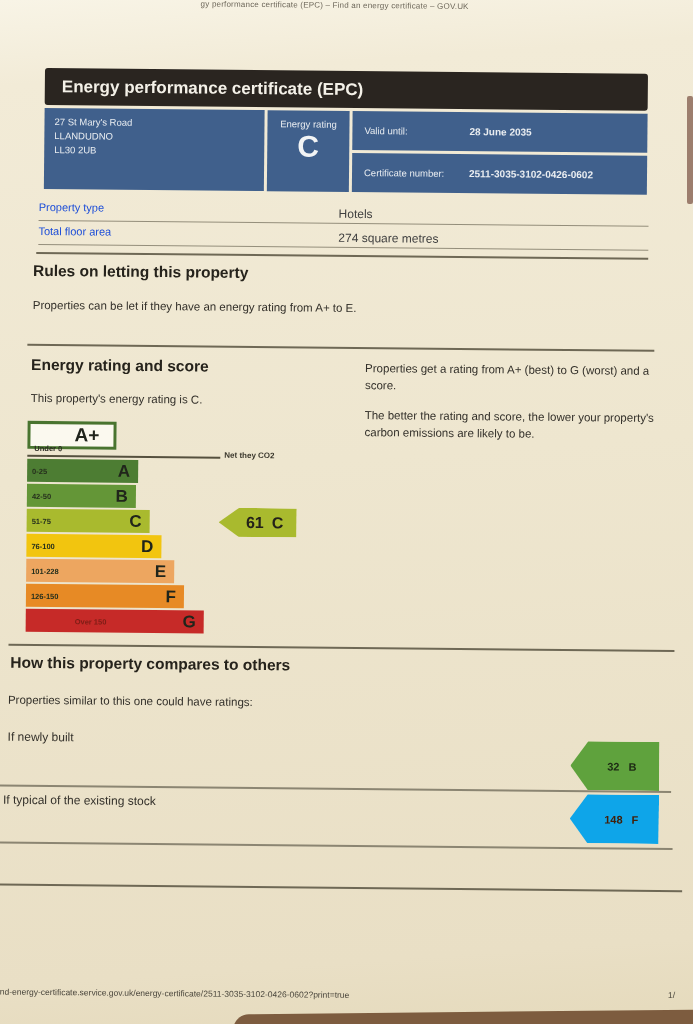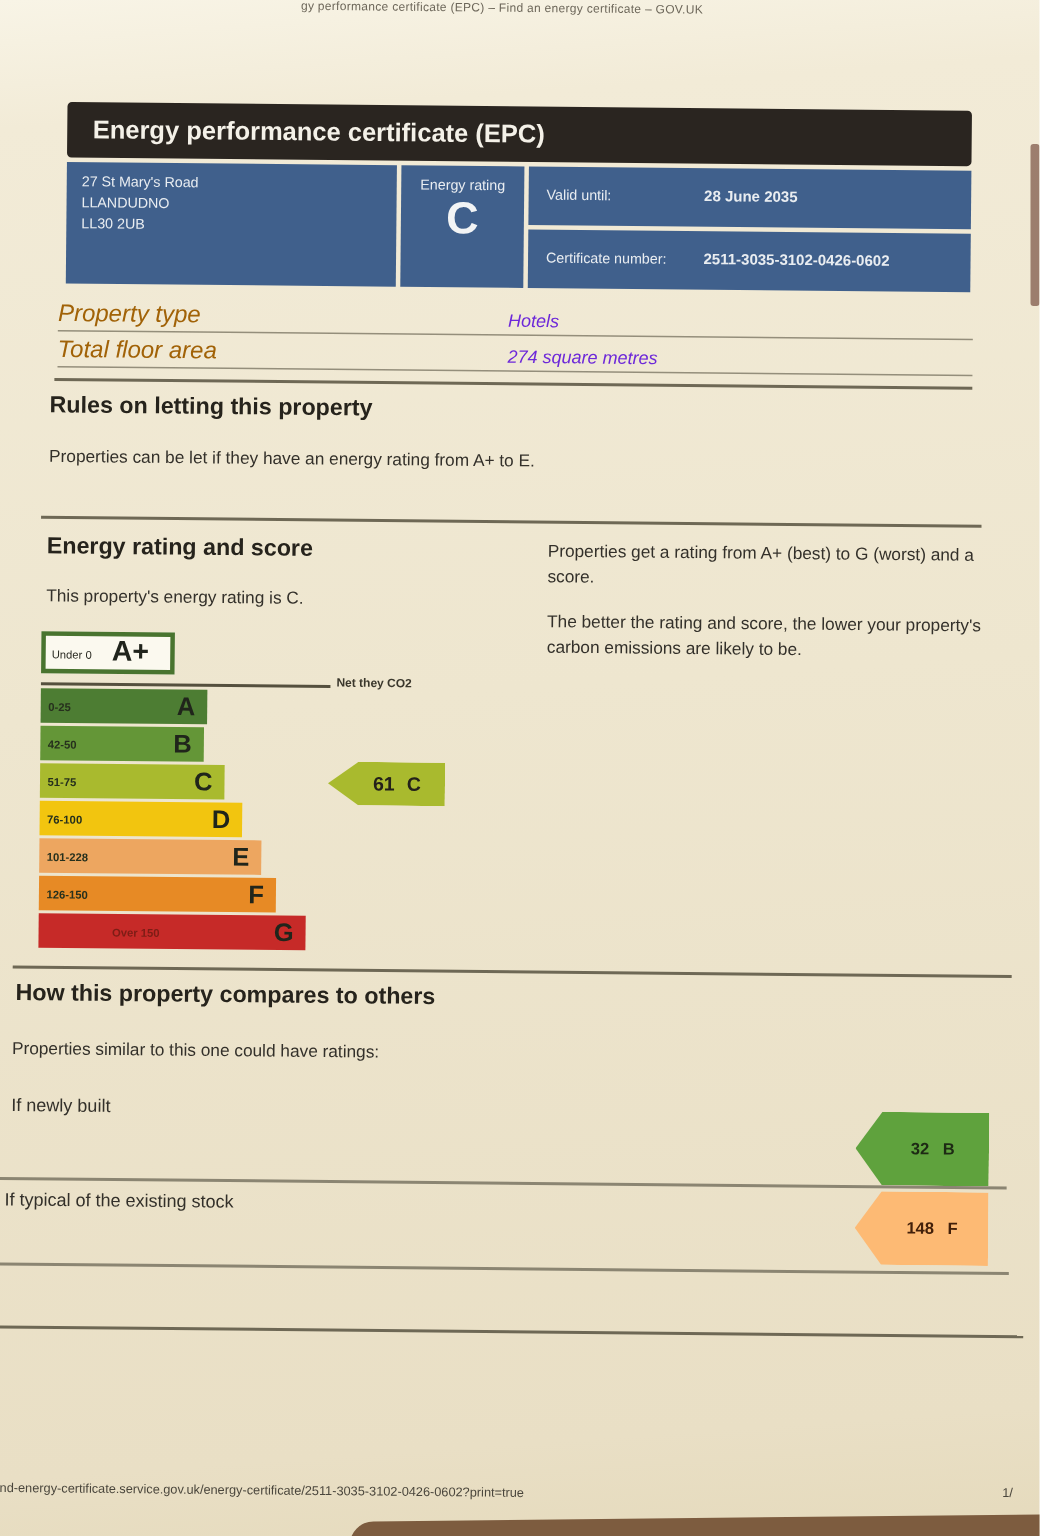--- a/index.html
+++ b/index.html
@@ -29,50 +29,50 @@
   .rating-box{left:268px;top:108px;width:82px;height:81px;text-align:center;}
   .rating-box .lbl{font-size:9.5px;margin-top:8px;}
   .rating-box .big{font-size:30px;font-weight:bold;line-height:1.1;color:#f2f4f5;}
   .info-row{left:353px;width:295px;height:39px;display:flex;align-items:center;box-sizing:border-box;padding-left:12px;}
   .info-row .lbl{font-size:9.5px;width:105px;flex:0 0 105px;}
   .info-row .val{font-size:10px;font-weight:bold;}
   .row-valid{top:108px;}
   .row-cert{top:150px;}
 
   .prop-row{left:40px;width:610px;height:22px;border-bottom:1.3px solid #948e7b;}
-  .prop-row .lbl{position:absolute;left:0;top:3px;font-size:16px;color:#a16207;font-style:italic;}
-  .prop-row .val{position:absolute;left:300px;top:6px;font-size:12px;color:#6d28d9;font-style:italic;}
+  .prop-row .lbl{position:absolute;left:0;top:3px;font-size:11px;color:#1d4ed8;}
+  .prop-row .val{position:absolute;left:300px;top:6px;font-size:12px;color:#404040;}
   .prop-row1{top:198px;}
   .prop-row2{top:222px;}
   .rule{background:#6e6855;height:2px;}
   .rule-thin{background:#8b8572;height:1.5px;}
 
   .h2{font-size:15.5px;font-weight:bold;color:#26231c;white-space:nowrap;}
   .body-text{font-size:11.5px;color:#33302a;line-height:1.45;}
 
   
   .aplus-box{left:31px;top:421px;width:89px;height:28px;background:#fbf9ef;border:3px solid #49742f;box-sizing:border-box;}
-  .aplus-box .range{position:absolute;left:4px;top:8px;font-size:7.5px;font-weight:normal;color:#2a2a22;}
+  .aplus-box .range{position:absolute;left:4px;top:20px;font-size:7.5px;font-weight:bold;color:#2a2a22;}
   .aplus-box .letter{position:absolute;left:44px;top:0px;font-size:19px;font-weight:bold;color:#20241c;}
   .netzero-line{left:31px;top:455px;width:193px;height:1.5px;background:#55503e;}
   .netzero-label{left:228px;top:449px;font-size:8px;font-weight:bold;color:#3a372c;white-space:nowrap;}
   .band{left:31px;height:23px;}
   .band .range{position:absolute;left:5px;top:8px;font-size:7.5px;font-weight:bold;color:#26301d;}
   .band .letter{position:absolute;right:8px;top:2px;font-size:17px;font-weight:bold;color:#20251b;}
   .band-a{top:459px;width:111px;}
   .band-b{top:484px;width:109px;}
   .band-c{top:509px;width:123px;}
   .band-d{top:534px;width:135px;}
   .band-e{top:559px;width:148px;}
   .band-f{top:584px;width:158px;}
   .band-g{top:609px;width:178px;}
   .band-g .range{color:#7d1d16;padding-left:44px;}
 
   .arrow{display:flex;align-items:center;justify-content:center;font-weight:bold;color:#23211a;}
-  .cur-arrow{left:223px;top:506px;width:78px;height:29px;font-size:13px;
+  .cur-arrow{left:223px;top:506px;width:78px;height:29px;font-size:16px;
     clip-path:polygon(26% 0,100% 0,100% 100%,26% 100%,0 50%);padding-left:14px;box-sizing:border-box;gap:8px;}
   .cmp-arrow{width:89px;height:49px;font-size:11px;
     clip-path:polygon(20% 0,100% 0,100% 100%,20% 100%,0 50%);padding-left:14px;box-sizing:border-box;gap:9px;}
   .cmp-arrow1{left:577px;top:736px;color:#1d2a14;}
   .cmp-arrow2{left:577px;top:789px;color:#42200a;}
 
   .footer-url{left:2px;top:987px;font-size:8.5px;color:#4a463c;white-space:nowrap;}
   .footer-page{left:677px;top:984px;font-size:8.5px;color:#4a463c;}
 </style>
 </head>
@@ -174,21 +174,21 @@
 
   <div class="abs body-text" style="left:14px;top:729px;font-size:12px;">If newly built</div>
   <div class="abs arrow cmp-arrow cmp-arrow1" style="background: rgb(95, 162, 61);">
     <span>32</span>
     <span>B</span>
   </div>
 
   <div class="abs rule-thin" style="left:6px;top:785px;width:672px;"></div>
 
   <div class="abs body-text" style="left:10px;top:792px;font-size:12px;">If typical of the existing stock</div>
-  <div class="abs arrow cmp-arrow cmp-arrow2" style="background: #fdba74;">
+  <div class="abs arrow cmp-arrow cmp-arrow2" style="background: #0ea5e9;">
     <span>148</span>
     <span>F</span>
   </div>
 
   <div class="abs rule-thin" style="left:2px;top:842px;width:678px;"></div>
   <div class="abs rule" style="left:0px;top:884px;width:690px;"></div>
 
   <div class="abs footer-url">/find-energy-certificate.service.gov.uk/energy-certificate/2511-3035-3102-0426-0602?print=true</div>
   <div class="abs footer-page">1/</div>
 

